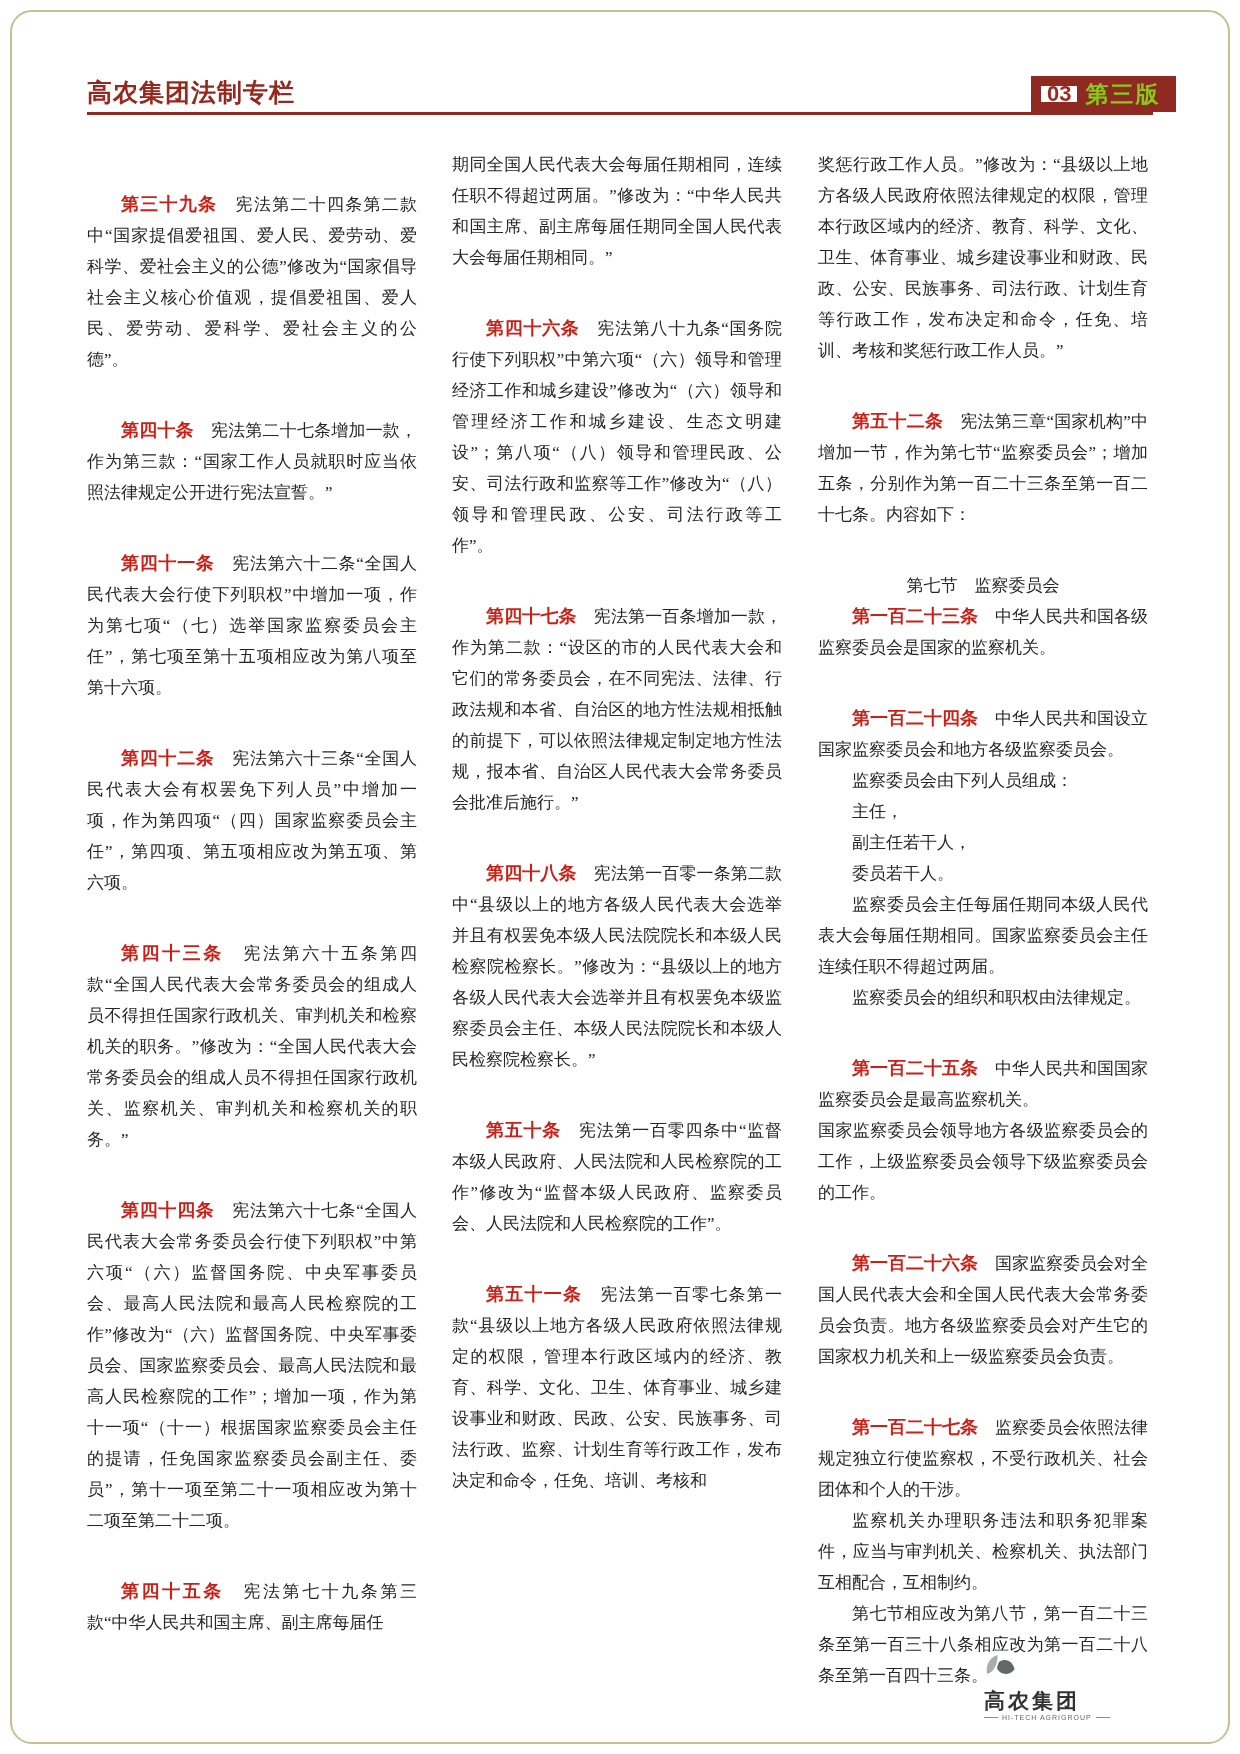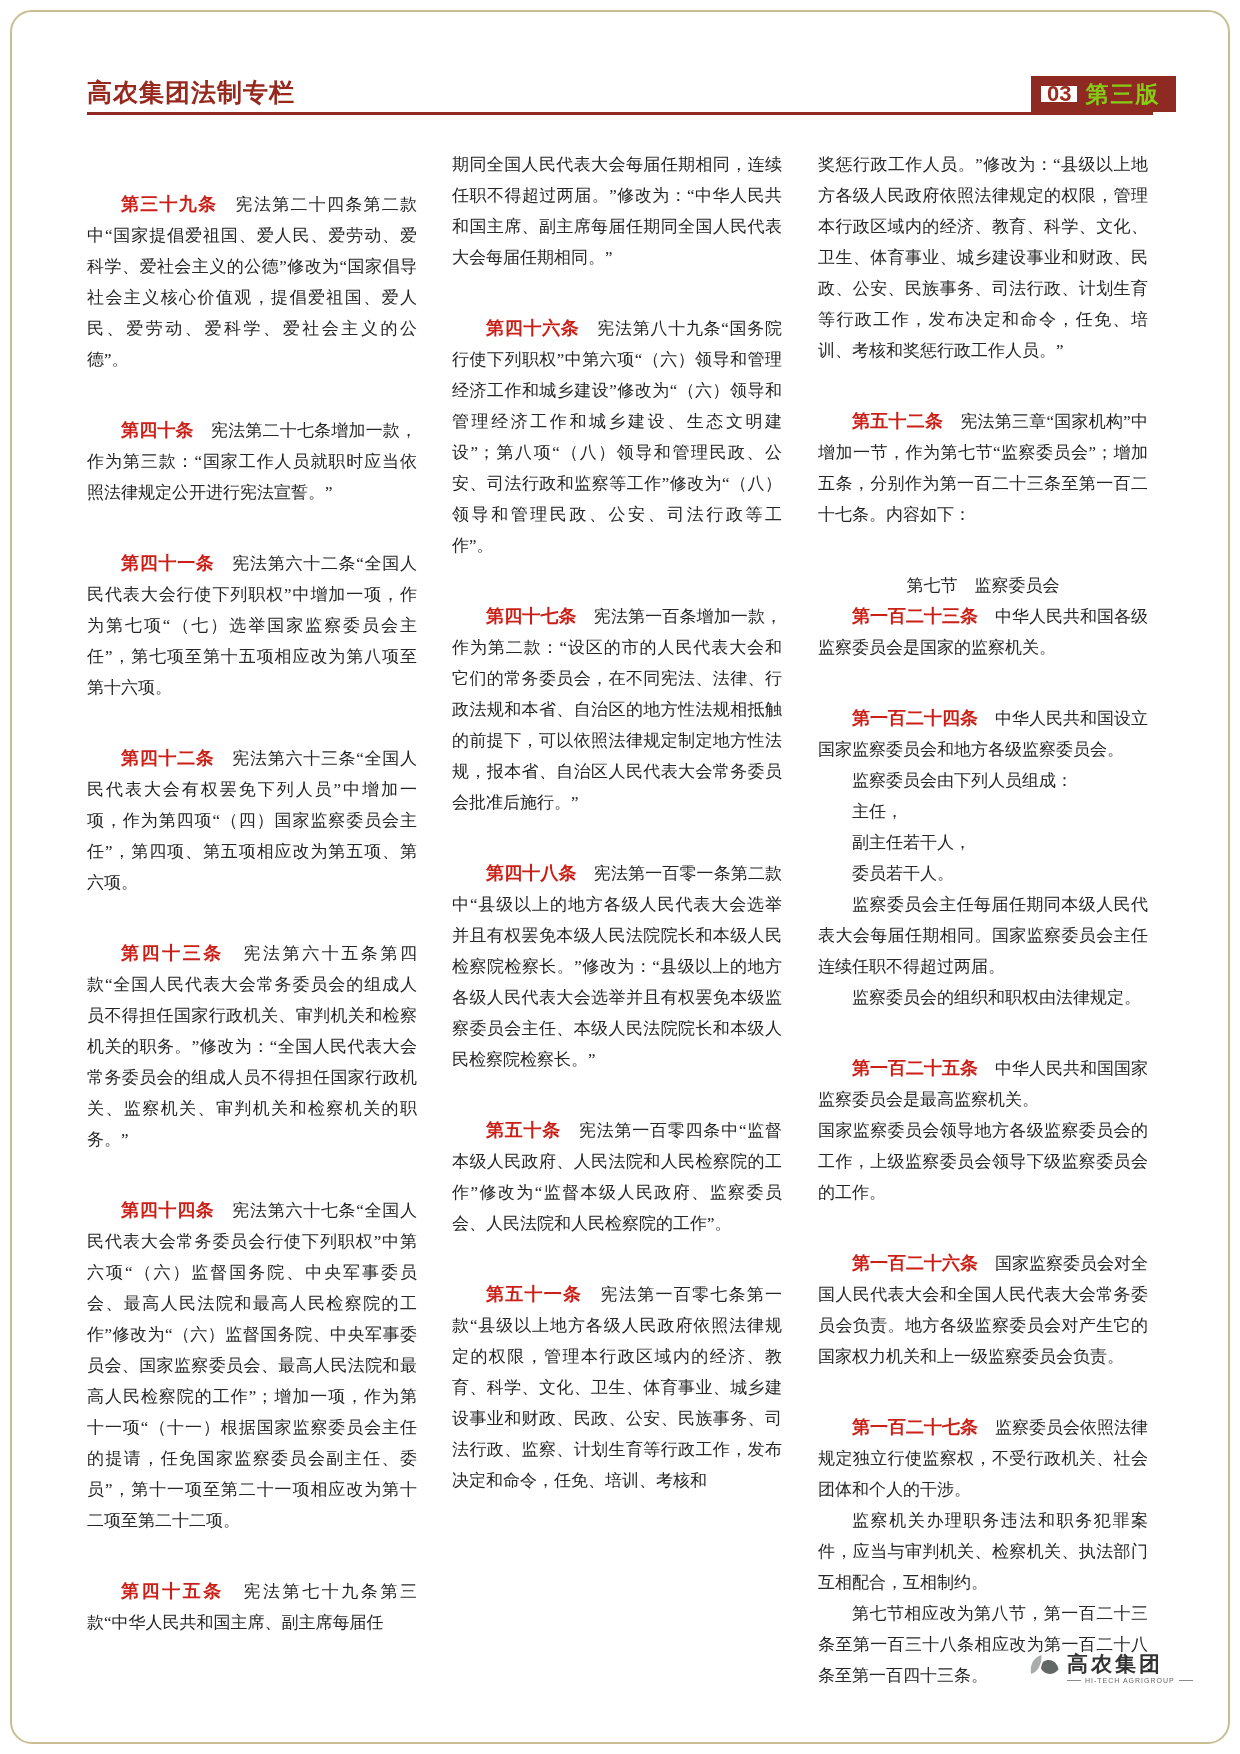--- a/index.html
+++ b/index.html
@@ -65,22 +65,22 @@
   .col p.gap { margin-top:40px; }
   .label {
     color:#CB2017;
     font-family:"Liberation Sans","DejaVu Sans",sans-serif;
     font-weight:bold; font-size:18px;
   }
   .center { font-size:17px; }
 
   
   .logo {
-    position:absolute; left:1028px; top:1652px;
-    display:flex; align-items:flex-start; gap:7px;
+    position:absolute; left:984px; top:1652px;
+    display:flex; align-items:flex-start; gap:7px;flex-direction:column;
   }
   .logo svg { width:32px; height:28px; display:block; margin-top:2px; }
   .logo .txt { display:flex; flex-direction:column; }
   .logo .name {
     font-family:"Liberation Sans","DejaVu Sans",sans-serif;
     font-weight:900; font-size:21px; color:#333333;
     letter-spacing:3px; line-height:1.1;
   }
   .logo .tag {
     display:flex; align-items:center; gap:4px; margin-top:2px;

